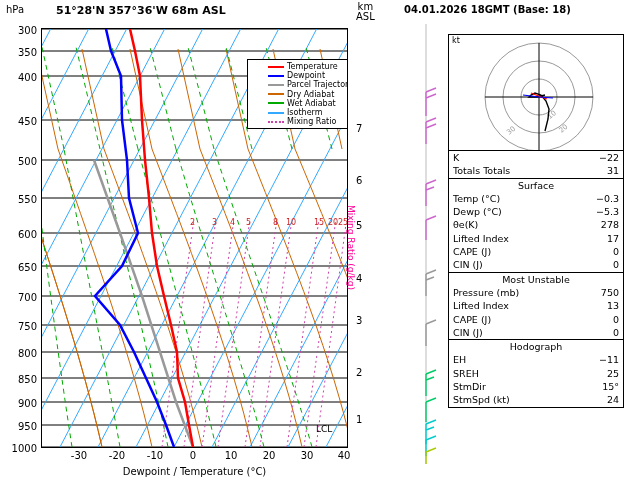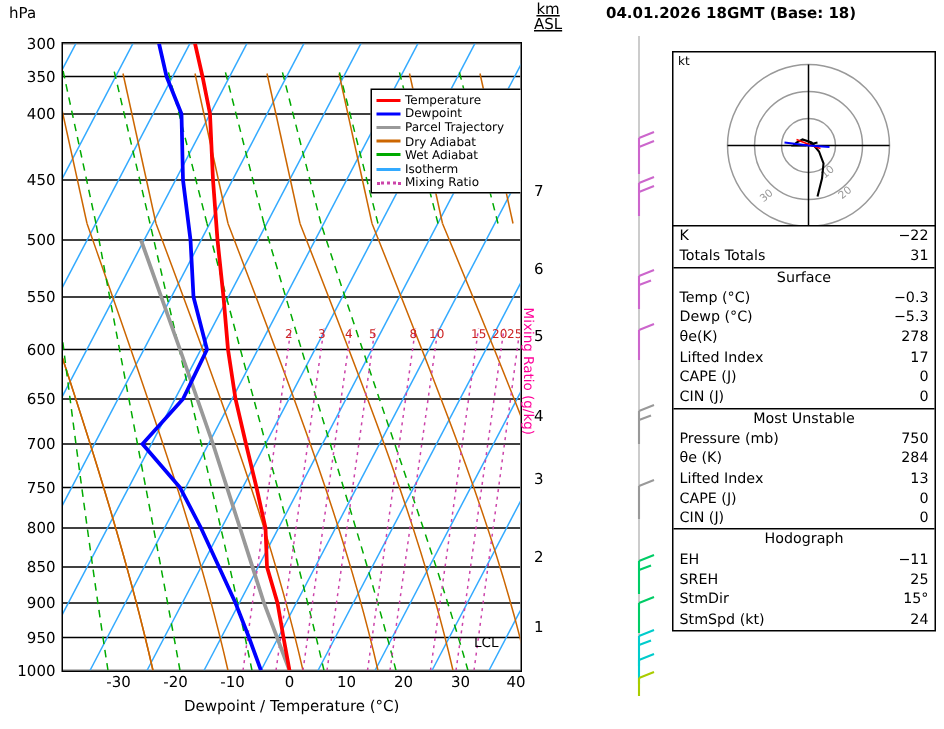--- a/index.html
+++ b/index.html
@@ -1,32 +1,32 @@
 <!DOCTYPE html>
 <html><head>
 <meta charset="utf-8">
 <style>
   html,body{margin:0;padding:0;}
   body{width:629px;height:486px;background:#ffffff;font-family:"DejaVu Sans",sans-serif;overflow:hidden;position:relative;}
   .root{position:absolute;inset:0;}
   
   #skewt{position:absolute;left:0;top:0;width:400px;height:486px;}
   .hpa-label{position:absolute;left:6px;top:4px;font-size:10px;color:#000;}
-  .km-label{position:absolute;left:356px;top:2px;font-size:10px;color:#000;text-align:center;line-height:10px;text-decoration:underline;}
+  .km-label{position:absolute;left:356px;top:2px;font-size:10px;color:#000;text-align:center;line-height:10px;}
   .title-head{position:absolute;left:56px;top:4px;font-size:11px;color:#000;font-weight:bold;}
   .plotbox{position:absolute;left:41px;top:28px;width:307px;height:420px;border:1px solid #000;box-sizing:border-box;overflow:hidden;background:#fff;}
   .plotbox svg{position:absolute;left:0;top:0;}
   .ylabels{position:absolute;left:0;top:28px;width:39px;height:420px;}
   .ylabels div{position:absolute;right:2px;font-size:10px;color:#000;transform:translateY(-50%);}
   .xlabels{position:absolute;left:41px;top:450px;width:307px;height:14px;}
   .xlabels div{position:absolute;font-size:10px;color:#000;transform:translateX(-50%);}
   .xaxis-title{position:absolute;left:41px;top:466px;width:307px;text-align:center;font-size:10px;color:#000;}
   .kmlabels{position:absolute;left:350px;top:28px;width:28px;height:420px;}
   .kmlabels div{position:absolute;left:6px;font-size:10px;color:#000;transform:translateY(-50%);}
-  .legend{position:absolute;left:205px;top:30px;width:128px;background:#fff;border:1px solid #000;padding:2px 3px;font-size:8px;line-height:9.2px;}
+  .legend{position:absolute;left:205px;top:30px;width:128px;background:#fff;border:1px solid #000;padding:2px 20px;font-size:8px;line-height:9.2px;}
   .legend .row{display:flex;align-items:center;gap:3px;}
   .legend .sw{width:16px;height:0;border-top-width:2px;border-top-style:solid;display:inline-block;}
   .mixlabel{position:absolute;left:356px;top:205px;font-size:9px;color:#f09;transform:rotate(90deg);transform-origin:left top;white-space:nowrap;}
   .lcl{position:absolute;left:316px;top:424px;font-size:9px;color:#000;}
   
   .rightcol{position:absolute;left:400px;top:0;width:229px;height:486px;}
   .datestamp{position:absolute;left:4px;top:4px;font-size:10px;color:#000;font-weight:bold;}
   .hodobox{position:absolute;left:48px;top:20px;width:176px;height:120px;border:1px solid #000;box-sizing:border-box;background:#fff;margin-top:14px;}
   .hodobox .kt{position:absolute;left:3px;top:1px;font-size:8px;color:#000;}
   .windcol{position:absolute;left:8px;top:24px;width:36px;height:440px;}
@@ -36,20 +36,21 @@
   .tbl-sec{text-align:center;line-height:13.3px;border-top:1px solid #000;}
 </style>
 </head>
 <body>
 
 <div class="root">
 
   <div id="skewt">
 
     <div class="hpa-label">hPa</div>
+    <div class="title-head">51°28'N 357°36'W 68m ASL</div>
     <div class="km-label">
       <div>km</div>
       <div>ASL</div>
     </div>
 
     <div class="ylabels">
       <div style="top:420px">1000</div>
       <div style="top:398px">950</div>
       <div style="top:375px">900</div>
       <div style="top:351px">850</div>
@@ -338,24 +339,20 @@
         <span>CIN (J)</span>
         <span>0</span>
       </div>
 
       <div class="tbl-sec">Most Unstable</div>
       <div class="tbl-row">
         <span>Pressure (mb)</span>
         <span>750</span>
       </div>
       <div class="tbl-row">
-        <span>θe (K)</span>
-        <span>284</span>
-      </div>
-      <div class="tbl-row">
         <span>Lifted Index</span>
         <span>13</span>
       </div>
       <div class="tbl-row">
         <span>CAPE (J)</span>
         <span>0</span>
       </div>
       <div class="tbl-row">
         <span>CIN (J)</span>
         <span>0</span>

